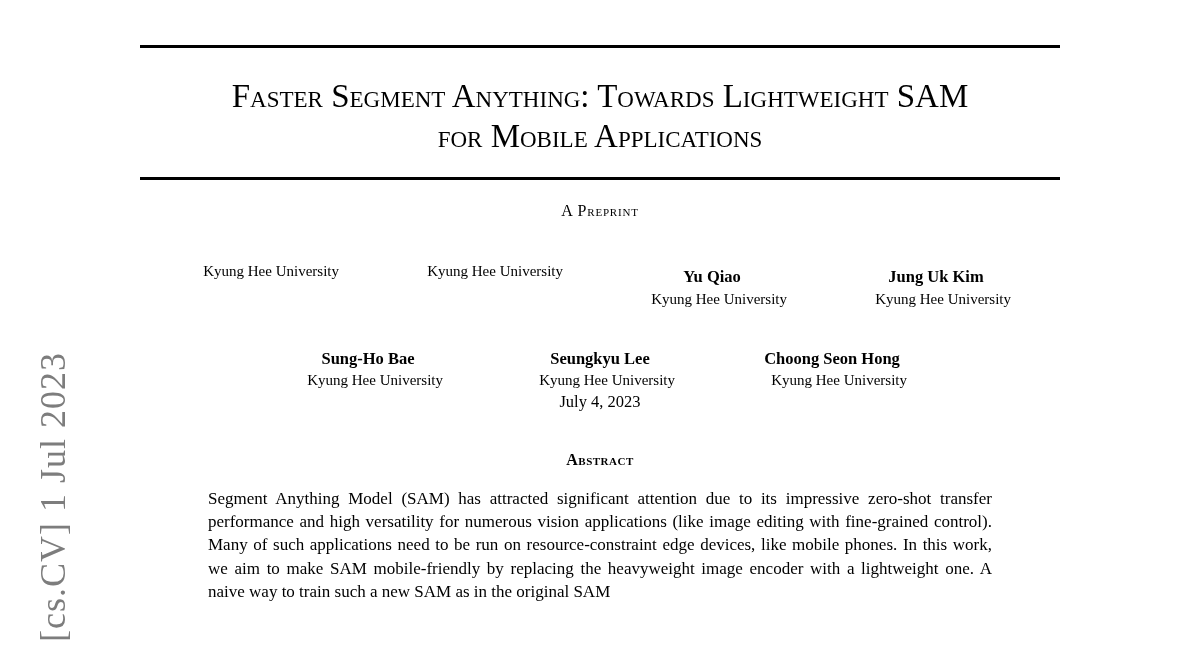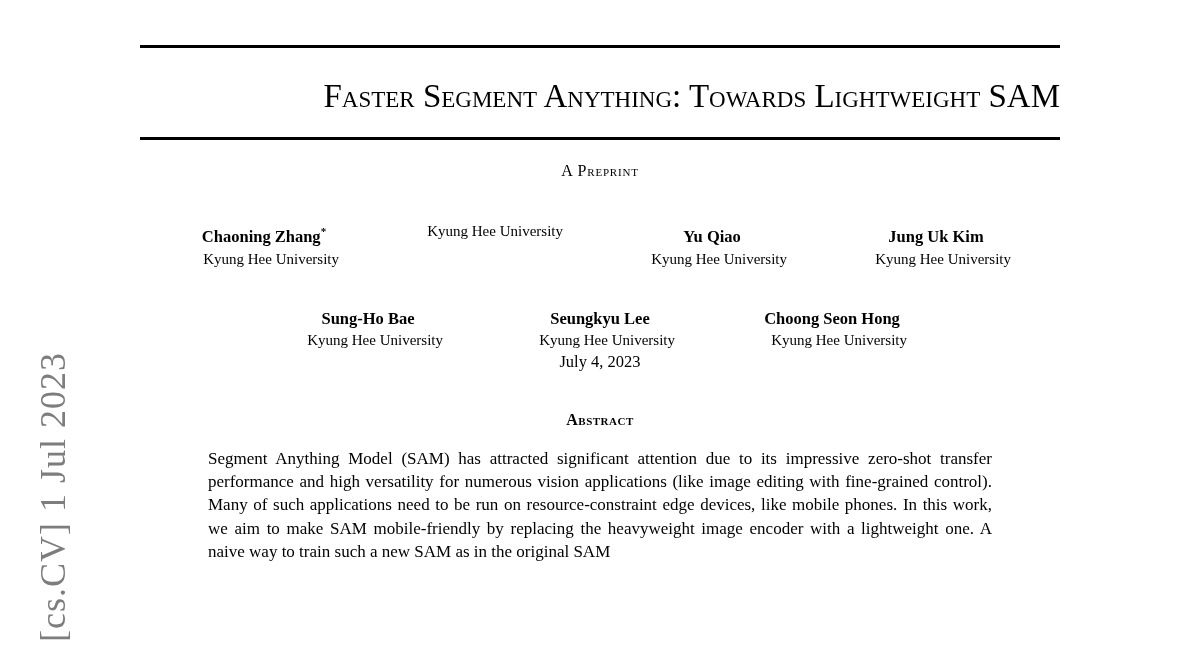--- a/index.html
+++ b/index.html
@@ -33,21 +33,21 @@
     width: 920px;
   }
   .rule {
     height: 3px;
     background: #000000;
   }
   .rule-top { margin-top: 45px; }
   .rule-bottom { margin-top: 21px; }
   h1.title {
     margin: 28px 0 0 0;
-    text-align: right;
+    text-align: center;
     font-weight: normal;
     font-variant: small-caps;
     font-size: 33px;
     line-height: 40px;
   }
   .title-line { display: block; }
   .preprint {
     margin-top: 22px;
     text-align: center;
     font-variant: small-caps;
@@ -101,29 +101,29 @@
 <body>
 
 <div class="watermark">[cs.CV] 1 Jul 2023</div>
 
 <div class="content">
 
   <div class="rule rule-top"></div>
 
   <h1 class="title">
     <span class="title-line">Faster Segment Anything: Towards Lightweight SAM</span>
+    <span class="title-line">for Mobile Applications</span>
   </h1>
 
   <div class="rule rule-bottom"></div>
 
   <div class="preprint">A Preprint</div>
 
   <div class="authors-row authors-row-1">
     <div class="author">
-      <div class="author-name"><span>Chaoning Zhang</span><sup>*</sup></div>
       <div class="author-affil">Kyung Hee University</div>
     </div>
     <div class="author">
       <div class="author-affil">Kyung Hee University</div>
     </div>
     <div class="author">
       <div class="author-name"><span>Yu Qiao</span><sup></sup></div>
       <div class="author-affil">Kyung Hee University</div>
     </div>
     <div class="author">

